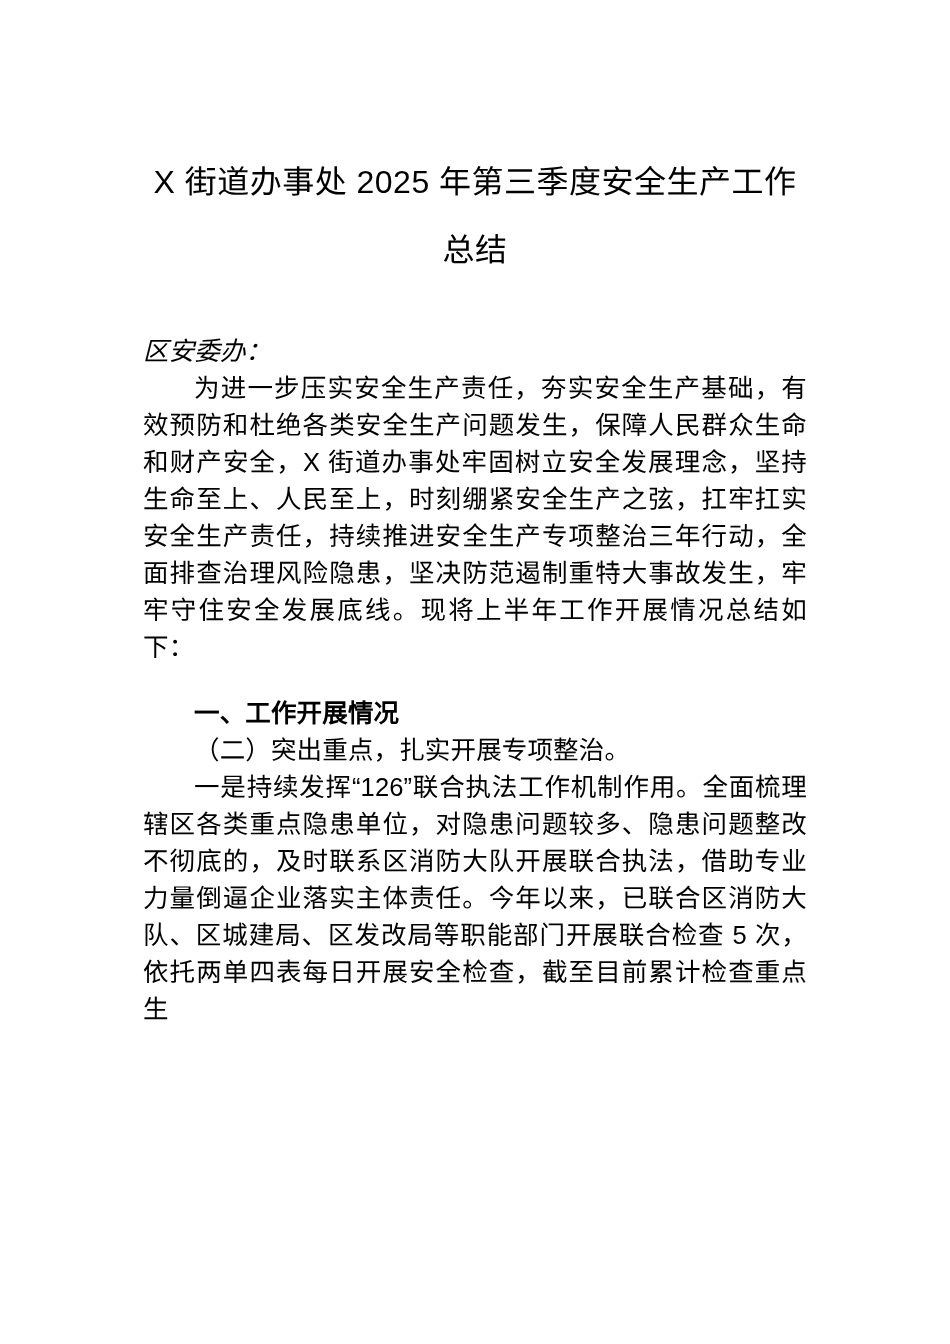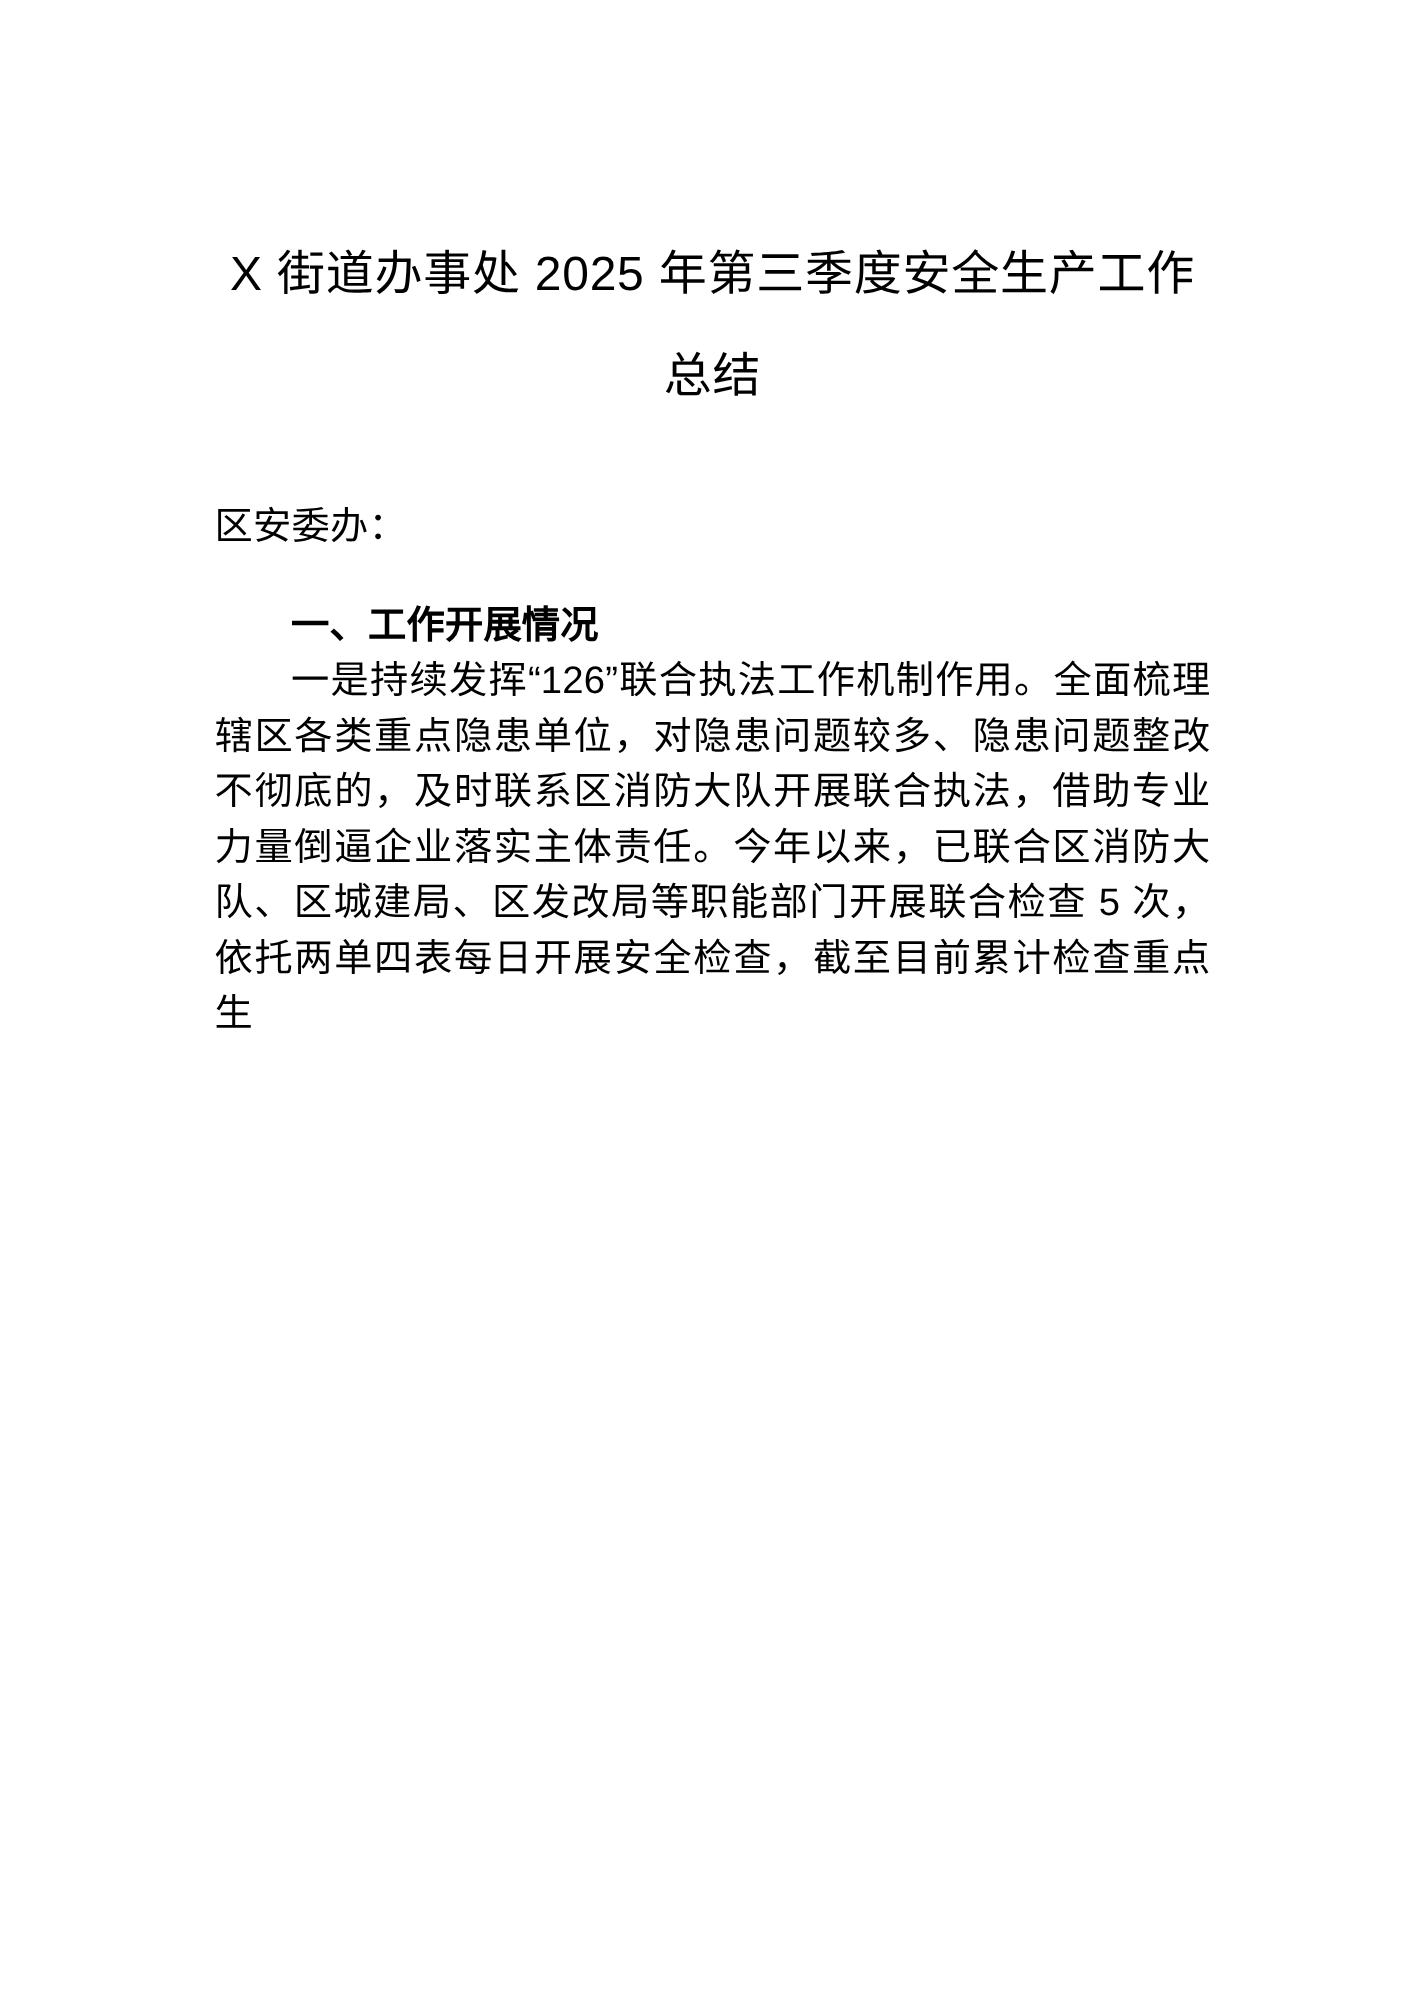--- a/index.html
+++ b/index.html
@@ -66,20 +66,21 @@
     text-indent: 2em;
     margin-top: 29px;
   }
 
   .para.subheading {
     text-indent: 2em;
   }
 
   .salutation {
     text-indent: 0;
+    font-style: italic;
   }
 
   .spacer-before-body {
     height: 49px;
   }
 </style>
 </head>
 <body>
 
 <div class="page">
@@ -87,23 +88,25 @@
   <div class="doc-body">
 
     <div class="title-block">
       <h1 class="doc-title">X 街道办事处 2025 年第三季度安全生产工作总结</h1>
     </div>
 
     <div class="spacer-before-body"></div>
 
     <p class="para salutation">区安委办：</p>
 
+    <p class="para indent">为进一步压实安全生产责任，夯实安全生产基础，有效预防和杜绝各类安全生产问题发生，保障人民群众生命和财产安全，X 街道办事处牢固树立安全发展理念，坚持生命至上、人民至上，时刻绷紧安全生产之弦，扛牢扛实安全生产责任，持续推进安全生产专项整治三年行动，全面排查治理风险隐患，坚决防范遏制重特大事故发生，牢牢守住安全发展底线。现将上半年工作开展情况总结如下：</p>
 
     <p class="para heading">一、工作开展情况</p>
 
 
 
+    <p class="para subheading">（二）突出重点，扎实开展专项整治。</p>
 
     <p class="para indent">一是持续发挥“126”联合执法工作机制作用。全面梳理辖区各类重点隐患单位，对隐患问题较多、隐患问题整改不彻底的，及时联系区消防大队开展联合执法，借助专业力量倒逼企业落实主体责任。今年以来，已联合区消防大队、区城建局、区发改局等职能部门开展联合检查 5 次，依托两单四表每日开展安全检查，截至目前累计检查重点生</p>
 
   </div>
 
 </div>
 
 </body></html>

